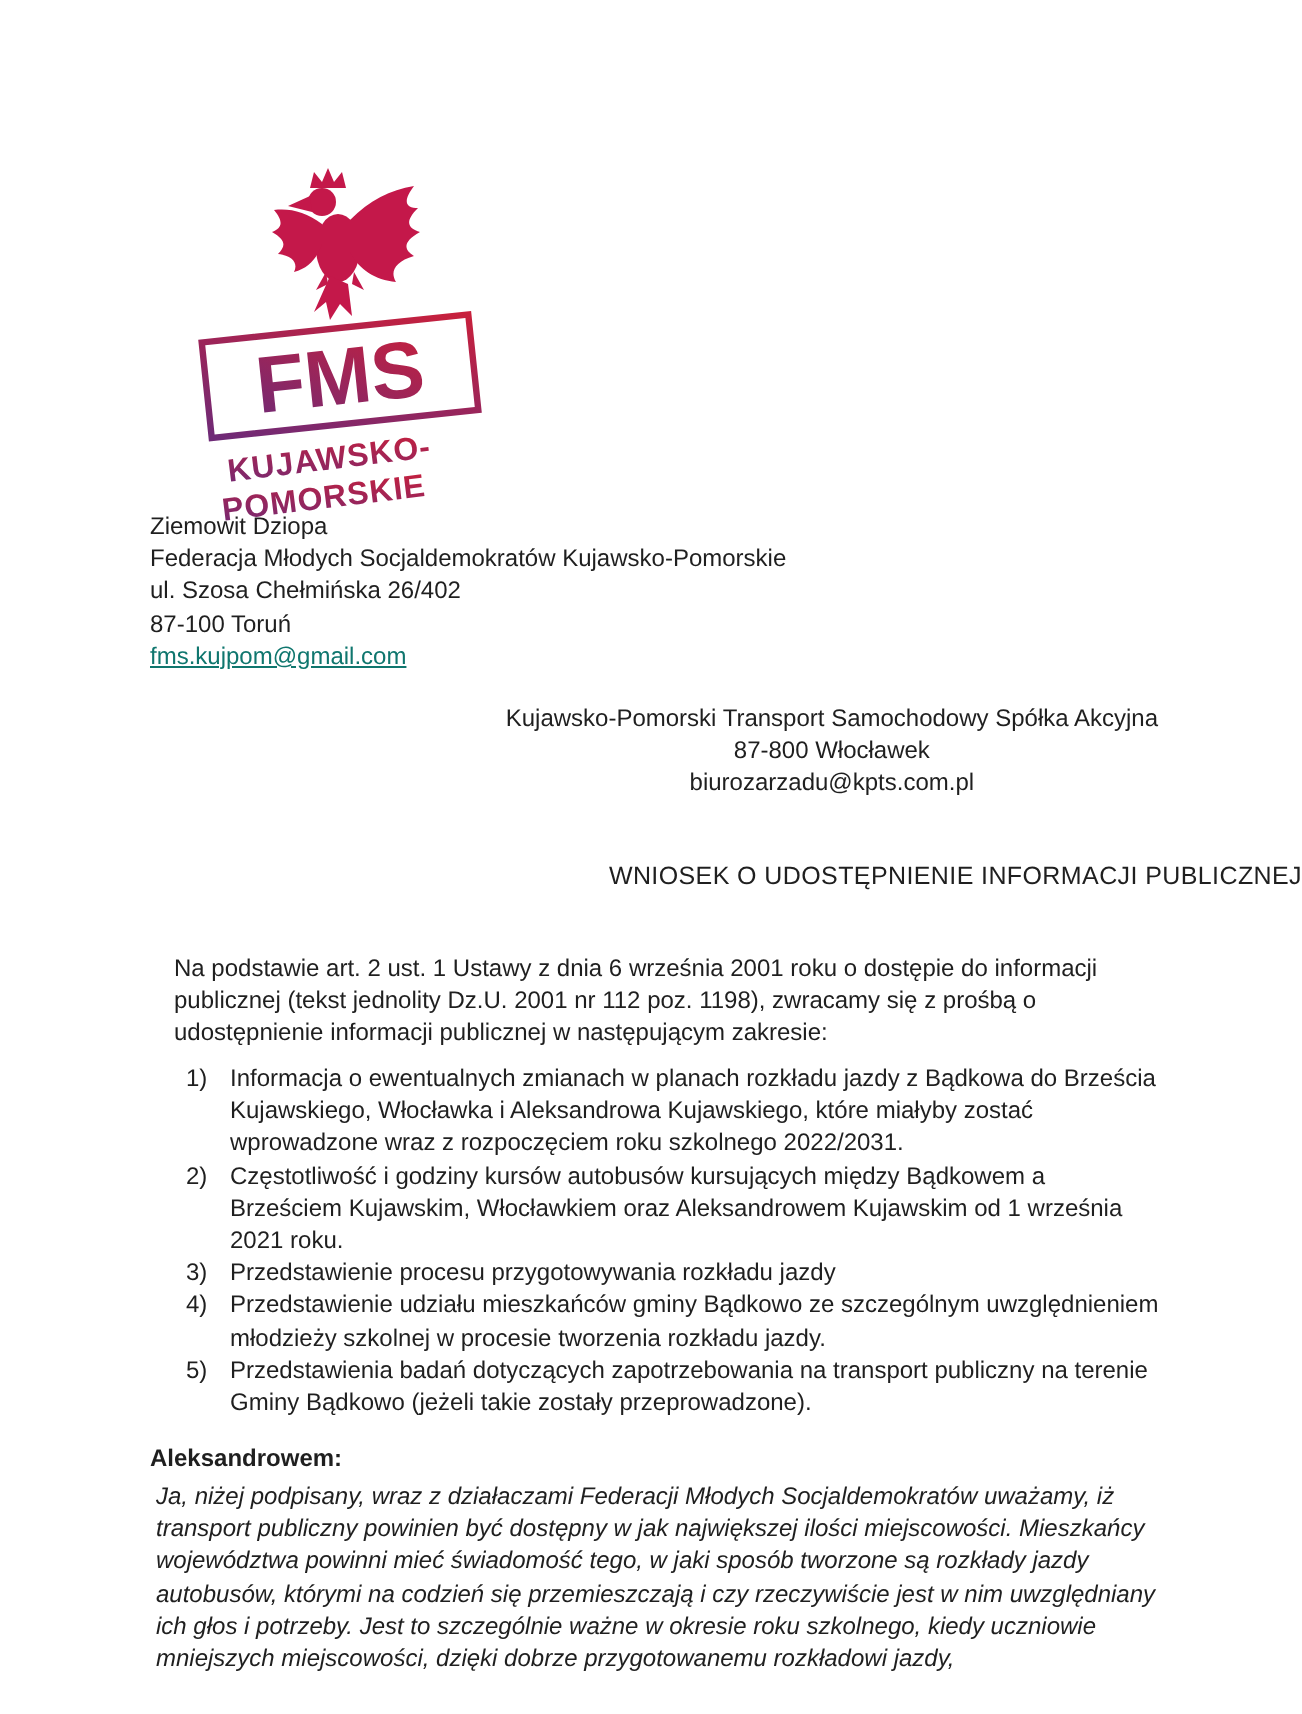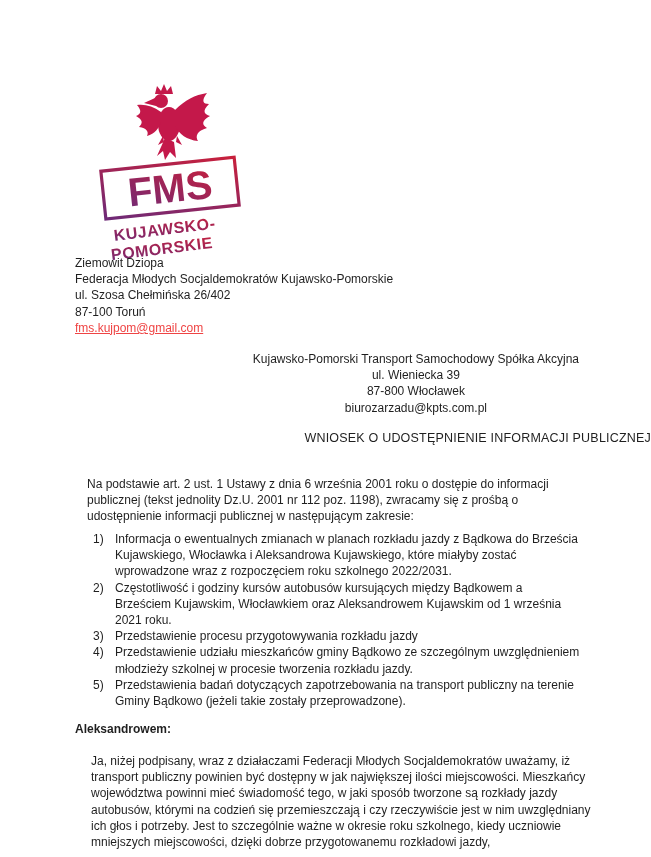--- a/index.html
+++ b/index.html
@@ -9,34 +9,34 @@
     background:#ffffff;
     overflow:hidden;
     font-family:"Liberation Sans", sans-serif;
     font-size:12px;
     line-height:16.2px;
     color:#1f1f1f;
   }
   .logo{position:absolute;left:93px;top:84px;width:156px;height:178px;}
   .sender{position:absolute;left:75px;top:255px;}
   .sender .line{white-space:nowrap;}
-  .email-link{color:#ef4444;text-decoration:underline;cursor:pointer;}
+  .email-link{color:#0f766e;text-decoration:underline;cursor:pointer;}
   .recipient{position:absolute;right:72px;top:351px;text-align:center;}
   .recipient .line{white-space:nowrap;}
   .doc-title{
     position:absolute;left:0;right:0;top:430px;
     text-align:right;font-size:12.5px;letter-spacing:0.2px;
   }
   .intro{position:absolute;left:75px;top:464px;width:506px;margin:12px;}
   .req-list{position:absolute;left:75px;top:531px;width:506px;}
   .req-item{display:flex;align-items:flex-start;}
   .req-num{flex:none;width:22px;margin-left:18px;}
   .req-text{flex:1;}
   .just-head{position:absolute;left:75px;top:721px;font-weight:bold;}
-  .just-body{position:absolute;left:75px;top:737px;width:506px;margin:16px;}
+  .just-body{position:absolute;left:75px;top:737px;width:506px;margin:3px;font-style:italic;}
   svg text{font-family:"Liberation Sans", sans-serif;}
 </style>
 </head>
 <body>
 
 <div class="page">
 
   <div class="logo">
     <svg width="156" height="178" viewBox="0 0 156 178">
       <defs>
@@ -73,21 +73,20 @@
   <div class="sender">
     <div class="line">Ziemowit Dziopa</div>
     <div class="line">Federacja Młodych Socjaldemokratów Kujawsko-Pomorskie</div>
     <div class="line">ul. Szosa Chełmińska 26/402</div>
     <div class="line">87-100 Toruń</div>
     <div class="line"><a class="email-link">fms.kujpom@gmail.com</a></div>
   </div>
 
   <div class="recipient">
     <div class="line">Kujawsko-Pomorski Transport Samochodowy Spółka Akcyjna</div>
-    <div class="line">ul. Wieniecka 39</div>
     <div class="line">87-800 Włocławek</div>
     <div class="line">biurozarzadu@kpts.com.pl</div>
   </div>
 
   <div class="doc-title">WNIOSEK O UDOSTĘPNIENIE INFORMACJI PUBLICZNEJ</div>
 
   <p class="intro">Na podstawie art. 2 ust. 1 Ustawy z dnia 6 września 2001 roku o dostępie do informacji publicznej (tekst jednolity Dz.U. 2001 nr 112 poz. 1198), zwracamy się z prośbą o udostępnienie informacji publicznej w następującym zakresie:</p>
 
   <div class="req-list">
     <div class="req-item">

